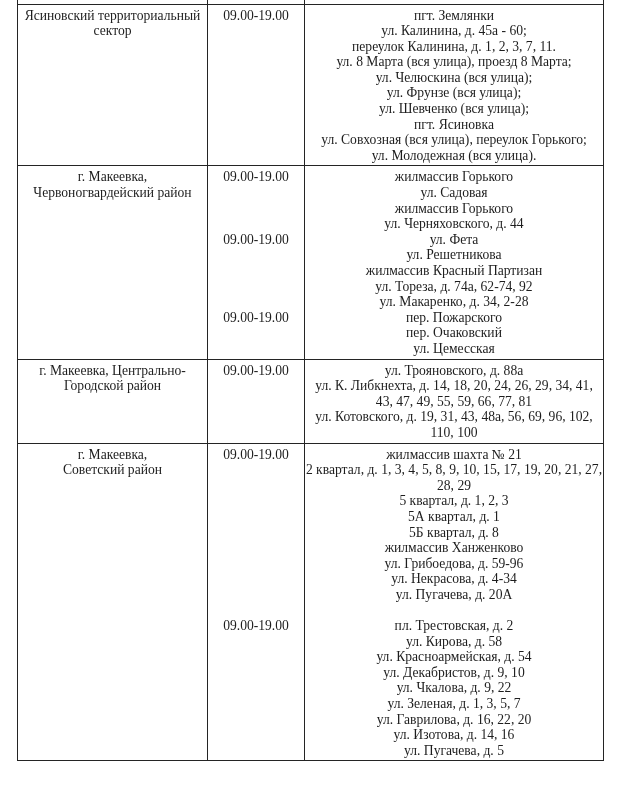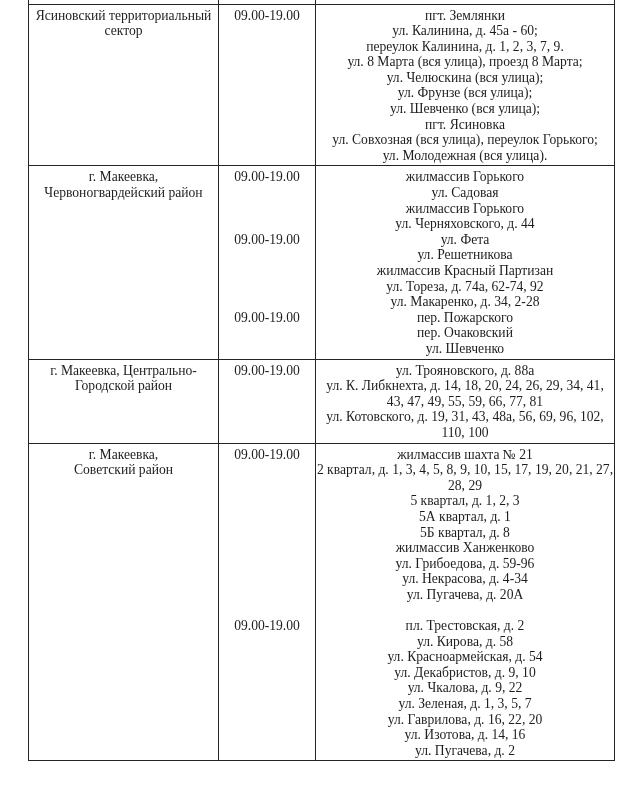--- a/index.html
+++ b/index.html
@@ -8,21 +8,21 @@
     background: #ffffff;
     font-family: "Liberation Serif", "DejaVu Serif", serif;
     color: #1d1d1d;
     overflow: hidden;
   }
   .page { position: relative; width: 617px; height: 800px; }
   table.sched {
     border-collapse: collapse;
     table-layout: fixed;
     width: 586px;
-    margin-left: 28px;
+    margin-left: 17px;
     font-family: Liberation Serif, serif;
   }
   col.c1 { width: 190px; }
   col.c2 { width: 97px; }
   col.c3 { width: 299px; }
   td {
     border: 1.6px solid #242424;
     vertical-align: top;
     text-align: center;
     padding: 3px 0 2px 0;
@@ -58,21 +58,21 @@
       <td>
             <div class="ln">Ясиновский территориальный</div>
             <div class="ln">сектор</div>
           </td>
       <td>
             <div class="ln">09.00-19.00</div>
           </td>
       <td>
             <div class="ln">пгт. Землянки</div>
             <div class="ln">ул. Калинина, д. 45а - 60;</div>
-            <div class="ln">переулок Калинина, д. 1, 2, 3, 7, 9.</div>
+            <div class="ln">переулок Калинина, д. 1, 2, 3, 7, 11.</div>
             <div class="ln">ул. 8 Марта (вся улица), проезд 8 Марта;</div>
             <div class="ln">ул. Челюскина (вся улица);</div>
             <div class="ln">ул. Фрунзе (вся улица);</div>
             <div class="ln">ул. Шевченко (вся улица);</div>
             <div class="ln">пгт. Ясиновка</div>
             <div class="ln">ул. Совхозная (вся улица), переулок Горького;</div>
             <div class="ln">ул. Молодежная (вся улица).</div>
           </td>
     </tr>
 
@@ -100,21 +100,21 @@
             <div class="ln">ул. Садовая</div>
             <div class="ln">жилмассив Горького</div>
             <div class="ln">ул. Черняховского, д. 44</div>
             <div class="ln">ул. Фета</div>
             <div class="ln">ул. Решетникова</div>
             <div class="ln">жилмассив Красный Партизан</div>
             <div class="ln">ул. Тореза, д. 74а, 62-74, 92</div>
             <div class="ln">ул. Макаренко, д. 34, 2-28</div>
             <div class="ln">пер. Пожарского</div>
             <div class="ln">пер. Очаковский</div>
-            <div class="ln">ул. Шевченко</div>
+            <div class="ln">ул. Цемесская</div>
           </td>
     </tr>
 
     <tr>
       <td>
             <div class="ln">г. Макеевка, Центрально-</div>
             <div class="ln">Городской район</div>
           </td>
       <td>
             <div class="ln">09.00-19.00</div>
@@ -160,18 +160,18 @@
             <div class="ln">ул. Пугачева, д. 20А</div>
             <div class="ln"></div>
             <div class="ln">пл. Трестовская, д. 2</div>
             <div class="ln">ул. Кирова, д. 58</div>
             <div class="ln">ул. Красноармейская, д. 54</div>
             <div class="ln">ул. Декабристов, д. 9, 10</div>
             <div class="ln">ул. Чкалова, д. 9, 22</div>
             <div class="ln">ул. Зеленая, д. 1, 3, 5, 7</div>
             <div class="ln">ул. Гаврилова, д. 16, 22, 20</div>
             <div class="ln">ул. Изотова, д. 14, 16</div>
-            <div class="ln">ул. Пугачева, д. 2</div>
+            <div class="ln">ул. Пугачева, д. 5</div>
           </td>
     </tr>
   </tbody>
     </table>
 </div>
 
 </body></html>

